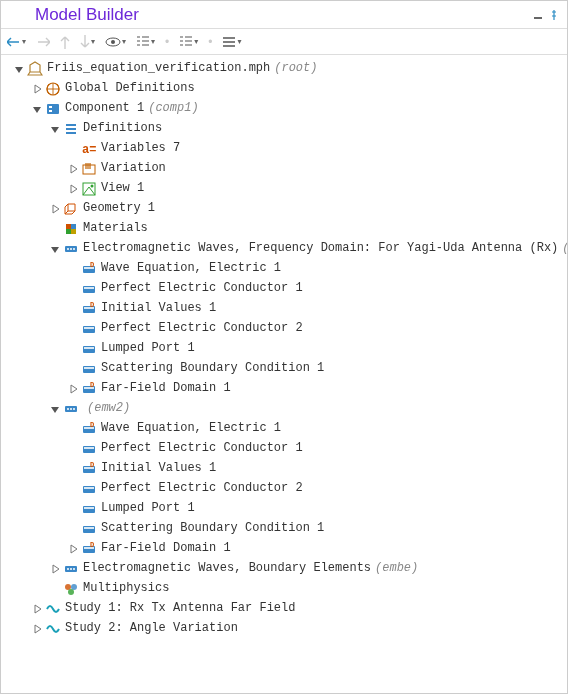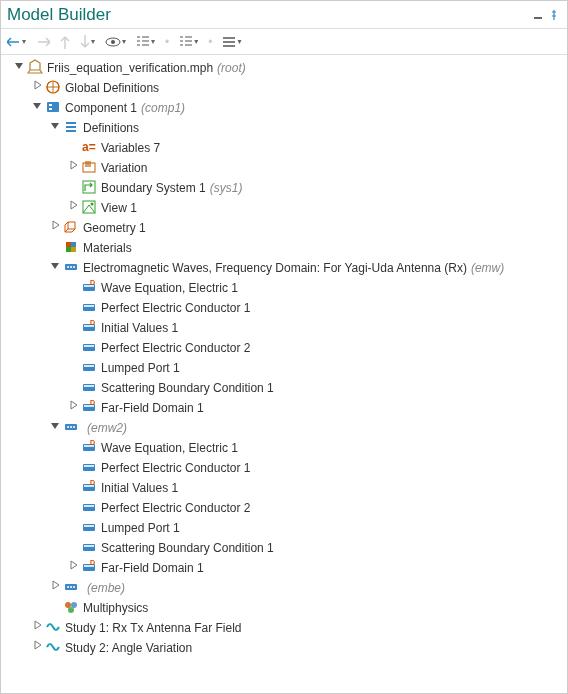--- a/index.html
+++ b/index.html
@@ -18,42 +18,43 @@
     align-items: center;
     justify-content: space-between;
     height: 28px;
     padding: 0 6px;
     border-bottom: 1px solid #ddd;
     background: #fff;
   }
   .panel-title {
     font-size: 17px;
     font-weight: 400;
-    color: #0f766e;
+    color: #6d28d9;
+    margin-left: 28px;
   }
   .panel-header-actions { display: flex; gap: 2px; align-items: center; }
   .hicon { width: 14px; height: 14px; display: inline-flex; align-items: center; justify-content: center; color: #555; }
   .toolbar {
     display: flex;
     align-items: center;
     gap: 10px;
     height: 26px;
     padding: 0 6px;
     border-bottom: 1px solid #ddd;
   }
   .tbtn { display: inline-flex; align-items: center; gap: 1px; color: #2b8cc4; cursor: default; }
   .tbtn.dim { color: #bbb; }
   .dd { font-size: 8px; color: #666; }
   .tree {
     padding: 4px 0 4px 4px;
     line-height: 19.5px;
     white-space: nowrap;
     overflow: hidden;
   }
-  .node { display: flex; align-items: flex-start; height: 20px; }
+  .node { display: flex; align-items: center; height: 20px; font-family: Liberation Mono, monospace; }
   .tw { width: 12px; height: 12px; display: inline-flex; align-items: center; justify-content: center; color: #555; flex-shrink: 0; margin-right: 2px;}
   .tw.blank { visibility: hidden; }
   .ic { width: 16px; height: 16px; display: inline-flex; align-items: center; justify-content: center; flex-shrink: 0; margin-right: 4px; }
   .lbl { color: #333; }
   .ann { color: #888; font-style: italic; margin-left: 4px; }
   .indent { display: inline-block; flex-shrink: 0; }
   
 </style>
 </head>
 <body>
@@ -204,31 +205,20 @@
       </span>
       <span class="ic">
         <svg width="16" height="16">
           <use href="#i-sel"></use>
         </svg>
       </span>
       <span class="lbl">Variation</span>
     </div>
     <div class="node">
       <span class="indent" style="width: 62px;"></span>
-      <span class="tw blank"></span>
-      <span class="ic">
-        <svg width="16" height="16">
-          <use href="#i-bsys"></use>
-        </svg>
-      </span>
-      <span class="lbl">Boundary System 1</span>
-      <span class="ann">(sys1)</span>
-    </div>
-    <div class="node">
-      <span class="indent" style="width: 62px;"></span>
       <span class="tw">
         <svg width="10" height="10">
           <use href="#tri-closed"></use>
         </svg>
       </span>
       <span class="ic">
         <svg width="16" height="16">
           <use href="#i-view"></use>
         </svg>
       </span>
@@ -440,20 +430,21 @@
       <span class="tw">
         <svg width="10" height="10">
           <use href="#tri-closed"></use>
         </svg>
       </span>
       <span class="ic">
         <svg width="16" height="16">
           <use href="#i-emw"></use>
         </svg>
       </span>
+      <span class="lbl">Electromagnetic Waves, Boundary Elements</span>
       <span class="ann">(embe)</span>
     </div>
     <div class="node">
       <span class="indent" style="width: 44px;"></span>
       <span class="tw blank"></span>
       <span class="ic">
         <svg width="16" height="16">
           <use href="#i-multi"></use>
         </svg>
       </span>

